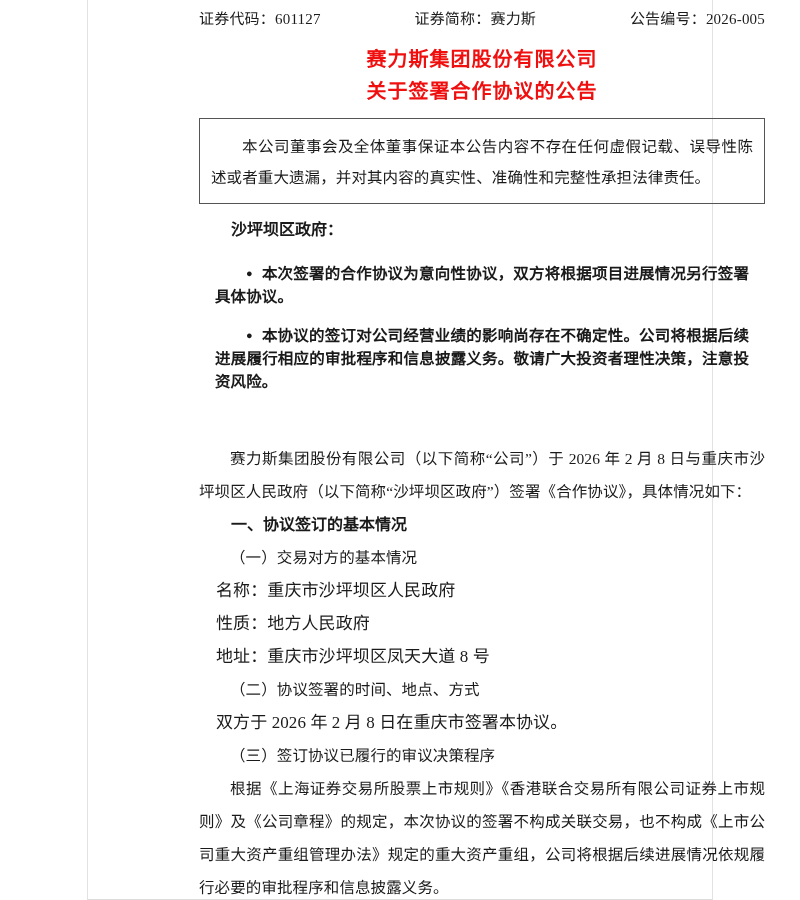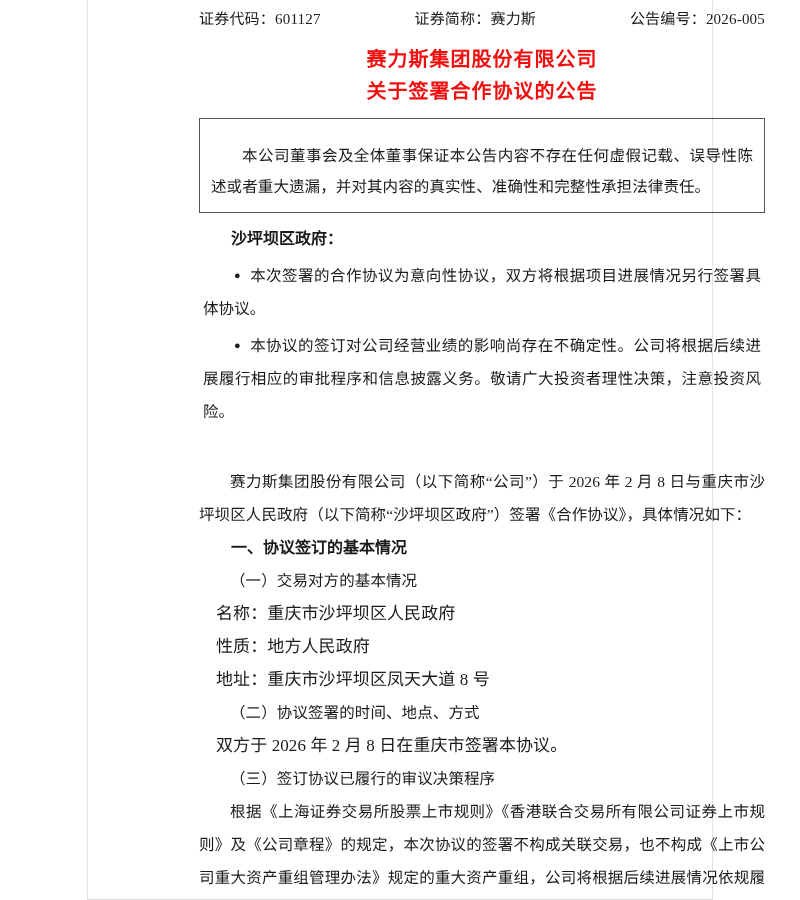--- a/index.html
+++ b/index.html
@@ -56,21 +56,21 @@
     font-weight: bold;
     font-size: 20px;
     line-height: 32px;
     letter-spacing: 1px;
   }
 
   
   .disclaimer-box {
     margin-top: 11px;
     border: 1px solid #555555;
-    padding: 21px 11px 10px 11px;
+    padding: 12px 11px 10px 11px;
     box-sizing: border-box;
     width: 566px;
   }
   .disclaimer-text {
     font-size: 15.5px;
     line-height: 31px;
     text-indent: 2em;
     text-align: justify;
     text-justify: inter-ideograph;
     margin: 0;
@@ -80,26 +80,27 @@
   
   .notice-heading {
     font-weight: bold;
     font-size: 16px;
     line-height: 33px;
     margin-top: 9px;
     text-indent: 2em;
   }
   .bullet-para {
     font-size: 15.5px;
-    line-height: 33px;
+    line-height: 23px;
     text-align: justify;
     text-justify: inter-ideograph;
     text-indent: 2em;
-    margin: 4px;
+    margin: 16px;
     letter-spacing: 0.1px;
+    font-weight: bold;
   }
   .bullet-mark {
     font-size: 11px;
     vertical-align: 2px;
     padding-right: 9px;
   }
   .spacer-line { height: 33px; }
 
   .body-para {
     font-size: 15.5px;

